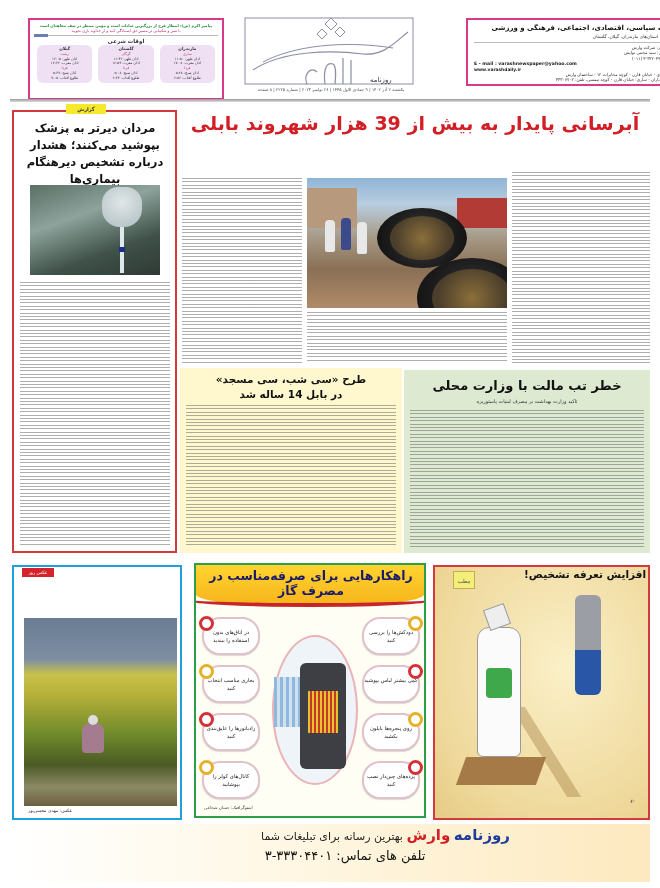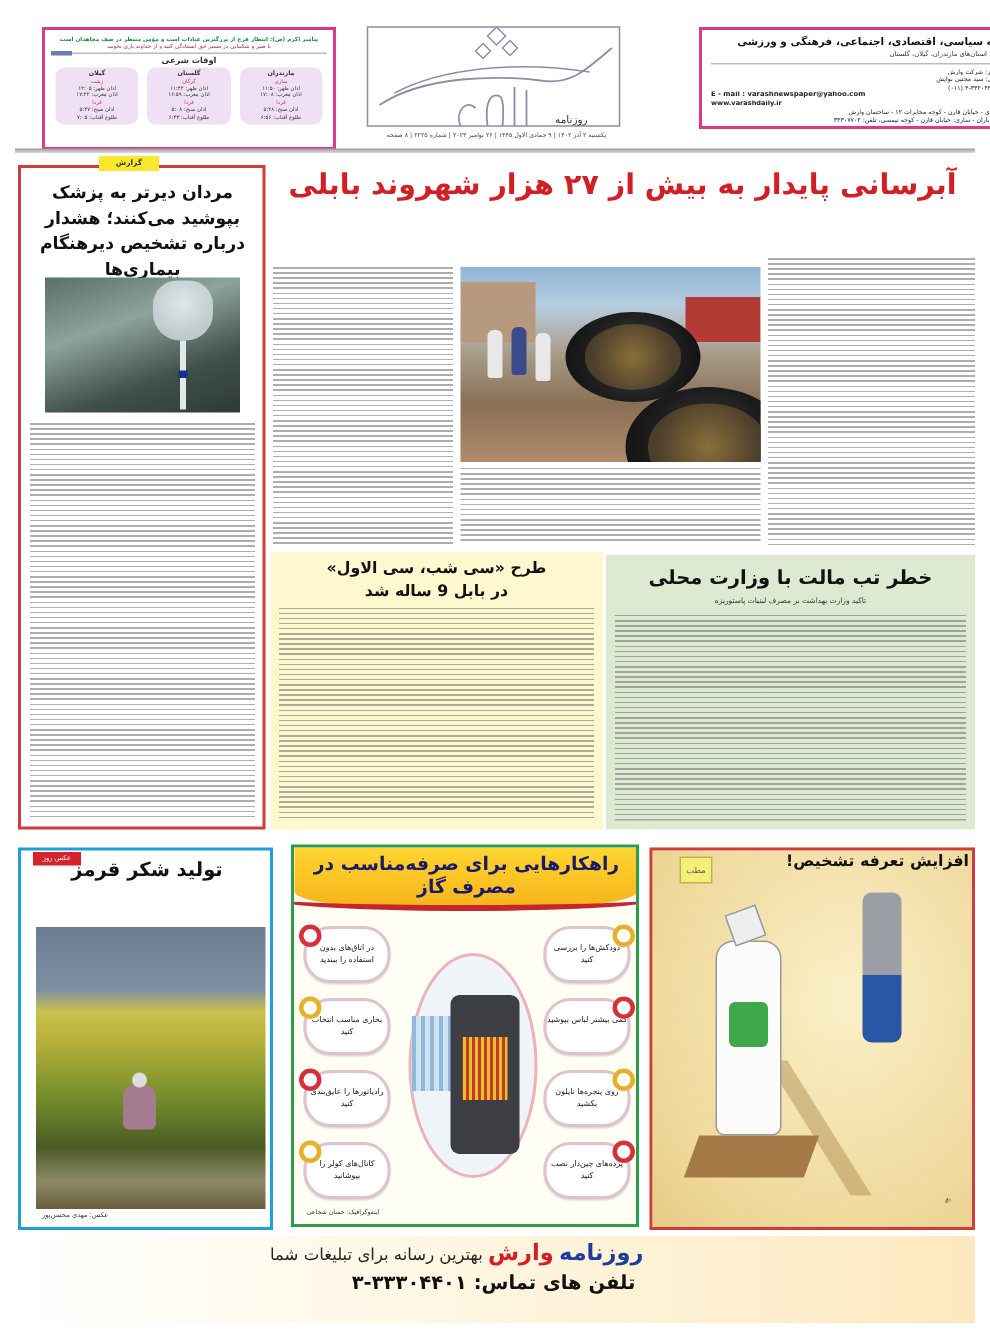--- a/index.html
+++ b/index.html
@@ -120,24 +120,24 @@
   .doctor .cash { position: absolute; left: 8px; top: 40px; width: 26px; height: 30px; background: #3fa84b; border-radius: 4px; }
   .doctor .hat { position: absolute; left: 8px; top: -22px; width: 22px; height: 22px; background: #eee; border: 1px solid #999; transform: rotate(-20deg); }
   .patient { position: absolute; left: 140px; top: 28px; width: 26px; height: 100px; border-radius: 6px; background: linear-gradient(to bottom, #9c9ea6 0 55%, #2a56a8 55% 100%); }
   .shadow { position: absolute; left: 104px; top: 140px; width: 14px; height: 90px; background: rgba(150,110,50,.35); transform: skewX(32deg); }
   .podium { position: absolute; left: 26px; top: 190px; width: 80px; height: 28px; background: #a57a46; transform: skewX(-20deg); }
   .signature { position: absolute; right: 14px; bottom: 14px; font-size: 5px; color: #333; transform: rotate(-25deg); }
 
   
   .ad { left: 10px; top: 824px; width: 640px; height: 58px;
     background: linear-gradient(to right, #fff 0%, #fff8e6 40%, #fde9bf 100%); }
-  .ad-line1 { left: 180px; top: 826px; width: 330px; text-align: left; direction: rtl; font-size: 11px; color: #222; white-space: nowrap; }
+  .ad-line1 { left: 180px; top: 826px; width: 330px; text-align: right; direction: rtl; font-size: 11px; color: #222; white-space: nowrap; }
   .ad-line1 .brand1 { color: #1e3c9a; font-weight: bold; font-size: 15px; }
   .ad-line1 .brand2 { color: #d21f26; font-weight: bold; font-size: 15px; }
-  .ad-line2 { left: 164px; top: 848px; width: 330px; text-align: center; direction: rtl; font-size: 13px; font-weight: bold; color: #111; white-space: nowrap; }
+  .ad-line2 { left: 180px; top: 848px; width: 330px; text-align: center; direction: rtl; font-size: 13px; font-weight: normal; color: #111; white-space: nowrap; }
   .ad-line2 .num { letter-spacing: 3px; }
 </style>
 </head>
 <body>
 
 <div class="abs info-box">
   <div class="t1">روزنامه سیاسی، اقتصادی، اجتماعی، فرهنگی و ورزشی</div>
   <div class="t2">شمال کشور: استان‌های مازندران، گیلان، گلستان</div>
   <div class="sep"></div>
   <div class="line">• صاحب امتیاز: شرکت وارش</div>
@@ -203,55 +203,54 @@
 <div class="abs tag-yellow">گزارش</div>
 <div class="abs health-title">مردان دیرتر به پزشک بپوشید می‌کنند؛ هشدار درباره تشخیص دیرهنگام بیماری‌ها</div>
 <div class="abs health-photo">
   <div class="drip"></div>
   <div class="tube"></div>
   <div class="cap"></div>
 </div>
 <div class="abs text-block text-lines" style="left:20px; top:282px; width:150px; height:264px;"></div>
 
 <div class="abs main-headline">
-  <div>آبرسانی پایدار به بیش از ۲۷ هزار شهروند بابلی</div>
+  <div>آبرسانی پایدار به بیش از 39 هزار شهروند بابلی</div>
 </div>
 <div class="abs main-photo">
   <div class="building" style="left:0; top:10px; width:50px; height:40px;"></div>
   <div class="building" style="left:150px; top:20px; width:50px; height:30px; background:#b23c35;"></div>
   <div class="person" style="left:18px; top:42px;"></div>
   <div class="person b" style="left:34px; top:40px;"></div>
   <div class="person" style="left:50px; top:44px;"></div>
   <div class="pipe" style="left:70px; top:30px; width:90px; height:60px;">
       <div class="inner"></div>
     </div>
   <div class="pipe" style="left:110px; top:80px; width:110px; height:80px;">
       <div class="inner"></div>
     </div>
 </div>
 <div class="abs text-block text-lines" style="left:182px; top:178px; width:120px; height:185px;"></div>
 <div class="abs text-block text-lines" style="left:307px; top:312px; width:200px; height:50px;"></div>
 <div class="abs text-block text-lines" style="left:512px; top:172px; width:138px; height:192px;"></div>
 
 <div class="abs story2-box"></div>
 <div class="abs story2-title">
-  <div>طرح «سی شب، سی الاول»</div>
-  <div>در بابل 9 ساله شد</div>
+  <div>طرح «سی شب، سی مسجد»</div>
+  <div>در بابل 14 ساله شد</div>
 </div>
 <div class="abs text-block text-lines" style="left:186px; top:405px; width:210px; height:142px;"></div>
 
 <div class="abs story3-box"></div>
 <div class="abs story3-title">خطر تب مالت با وزارت محلی</div>
 <div class="abs story3-sub">تاکید وزارت بهداشت بر مصرف لبنیات پاستوریزه</div>
 <div class="abs text-block text-lines" style="left:410px; top:410px; width:234px; height:137px;"></div>
 
 <div class="abs photo-box"></div>
 <div class="abs photo-tag">عکس روز</div>
 <div class="abs photo-title">
-  <div>تولید شکر قرمز</div>
 </div>
 <div class="abs cane-photo">
   <div class="farmer"></div>
 </div>
 <div class="abs photo-credit">عکس: مهدی محسن‌پور</div>
 
 <div class="abs gas-box">
   <div class="gas-header">
       <div class="swoosh"></div>
     </div>

